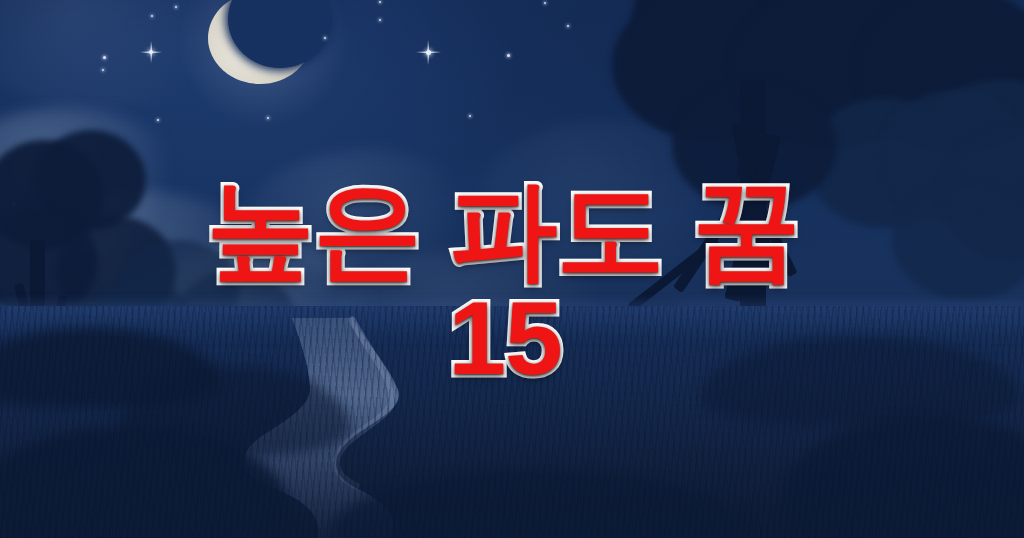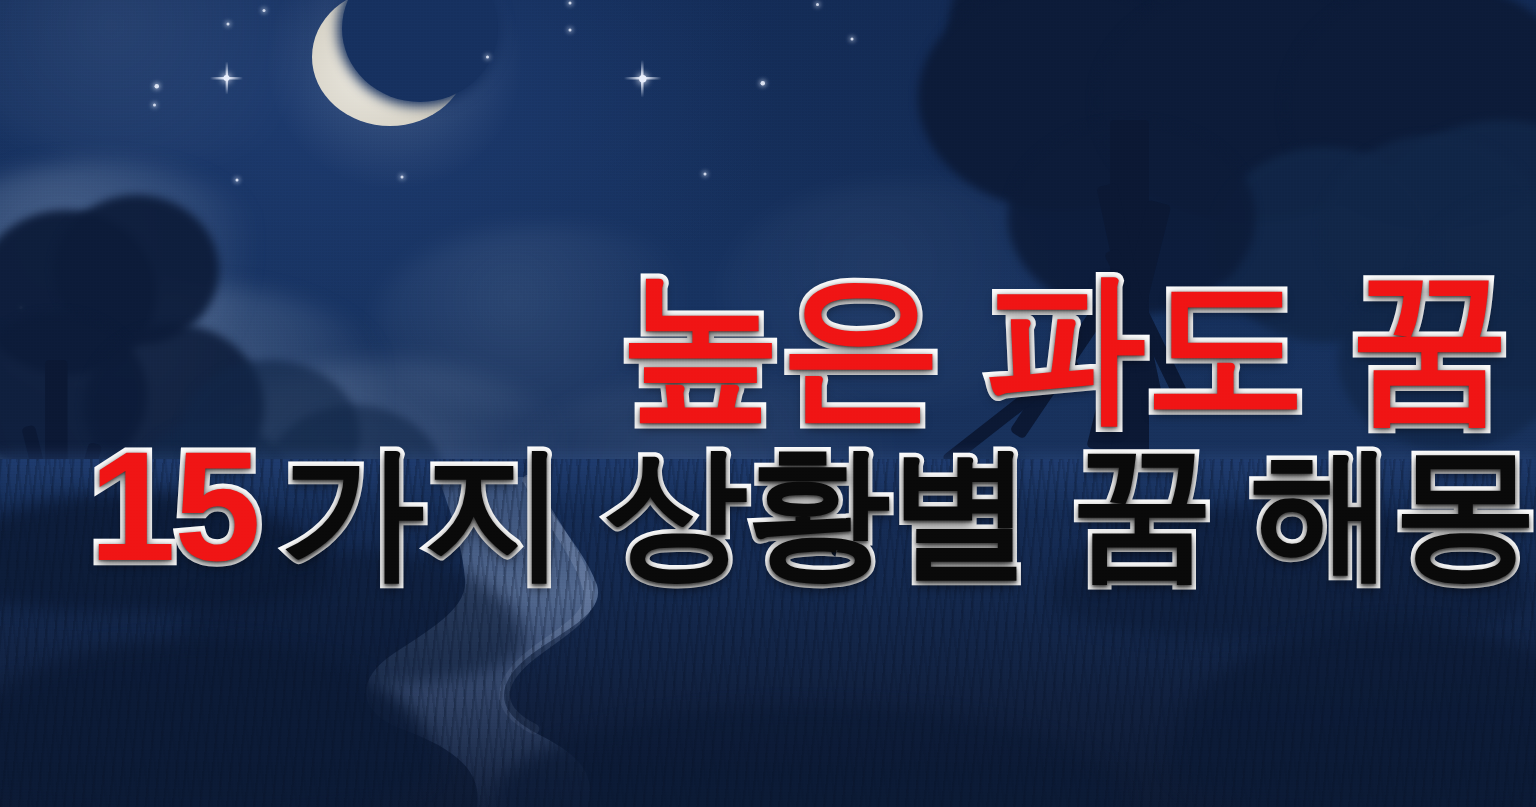--- a/index.html
+++ b/index.html
@@ -96,21 +96,21 @@
   .horizon-haze{
     position:absolute;left:0;right:0;top:-4px;height:40px;
     background:linear-gradient(180deg, rgba(52,84,140,.35), rgba(52,84,140,0));
     filter:blur(4px);
   }
   .path{position:absolute;left:0;top:0;width:1024px;height:232px;}
 
   
   .title-block{
     position:absolute;left:0;right:0;top:168px;
-    display:flex;flex-direction:column;align-items:flex-end;gap:6px;
+    display:flex;flex-direction:column;align-items:center;gap:6px;
     pointer-events:none;
   }
   .line{
     display:flex;align-items:flex-end;justify-content:center;
     white-space:nowrap;line-height:1.04;
   }
   .ln1{height:118px;}
   .ln2{height:100px;}
 
   .seg{
@@ -269,19 +269,18 @@
   <div class="title-block">
 
     <div class="line ln1">
       <span class="seg red l1-red">높은 파도 꿈</span>
       <span class="sp"></span>
     </div>
 
     <div class="line ln2">
       <span class="seg red l2-red">15</span>
       <span class="sp-sm"></span>
-      <span class="seg dark l2-dark">가지 상황별 꿈 해몽</span>
     </div>
 
   </div>
 
   <div class="grain"></div>
 </div>
 
 </body></html>

